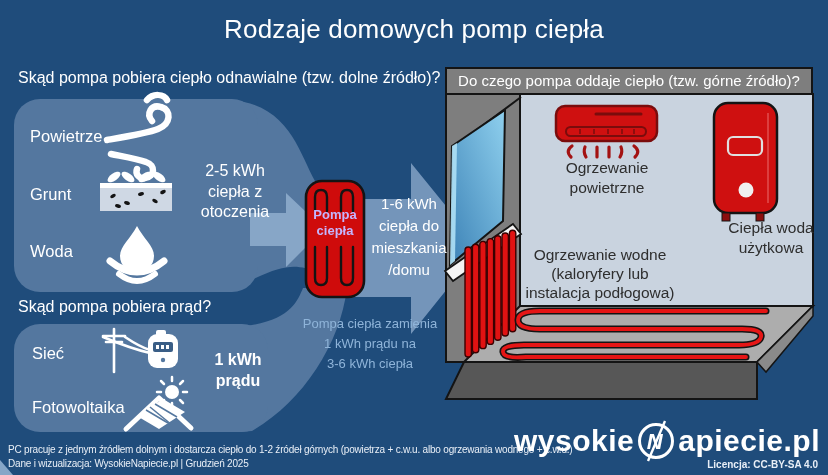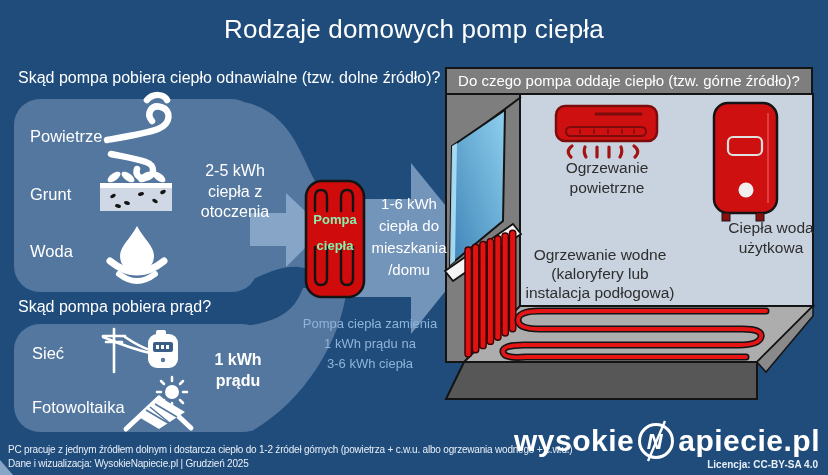--- a/index.html
+++ b/index.html
@@ -7,21 +7,21 @@
     position:relative;width:828px;height:475px;overflow:hidden;
     background:#1F4C7B;
     font-family:"Liberation Sans","DejaVu Sans",sans-serif;
   }
   .stage svg.art{position:absolute;left:0;top:0;}
   .txt{position:absolute;white-space:pre-line;color:#fff;}
   .title{left:0;top:14px;width:828px;text-align:center;font-size:26px;letter-spacing:.2px;}
   .h-left{font-size:16px;}
   .row-label{font-size:16.5px;}
   .amount{font-size:16px;line-height:20.5px;text-align:center;}
-  .pump-label{font-size:13px;line-height:26px;font-weight:700;color:#86efac;text-align:center;}
+  .pump-label{font-size:13px;line-height:16px;font-weight:700;color:#c4b5fd;text-align:center;}
   .arrow-label{font-size:15px;line-height:22px;text-align:center;color:#fff;}
   .note{font-size:13px;line-height:20px;text-align:center;color:#8FB4D9;}
   .house-h{font-size:15px;text-align:center;color:#fff;}
   .house-label{font-size:15.5px;line-height:20px;text-align:center;color:#2E2E2E;}
   .house-label.small{line-height:19px;}
   .foot{font-size:10px;letter-spacing:-0.2px;color:#E9EFF7;white-space:nowrap;}
   .logo{position:absolute;left:554px;top:420px;width:266px;display:flex;align-items:center;justify-content:flex-end;color:#fff;font-weight:700;font-size:30px;letter-spacing:.5px;}
   .logo .mark{width:42px;height:42px;margin:0 1px;flex:0 0 auto;}
   .license{position:absolute;right:10px;top:459px;font-size:10px;font-weight:700;color:#E9EFF7;}
 </style>

